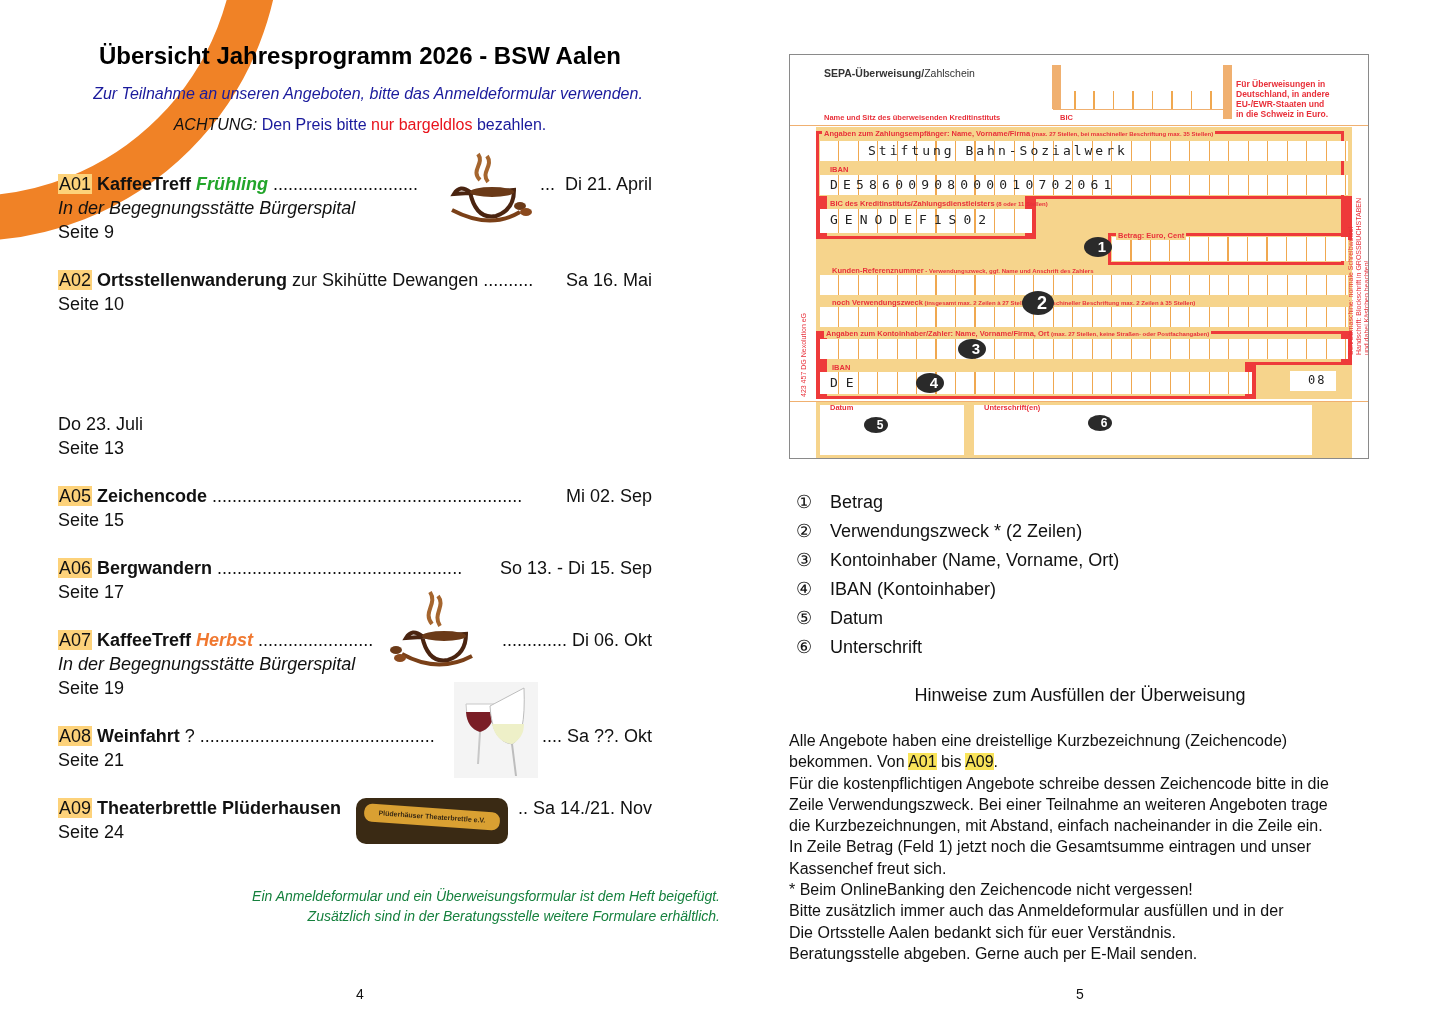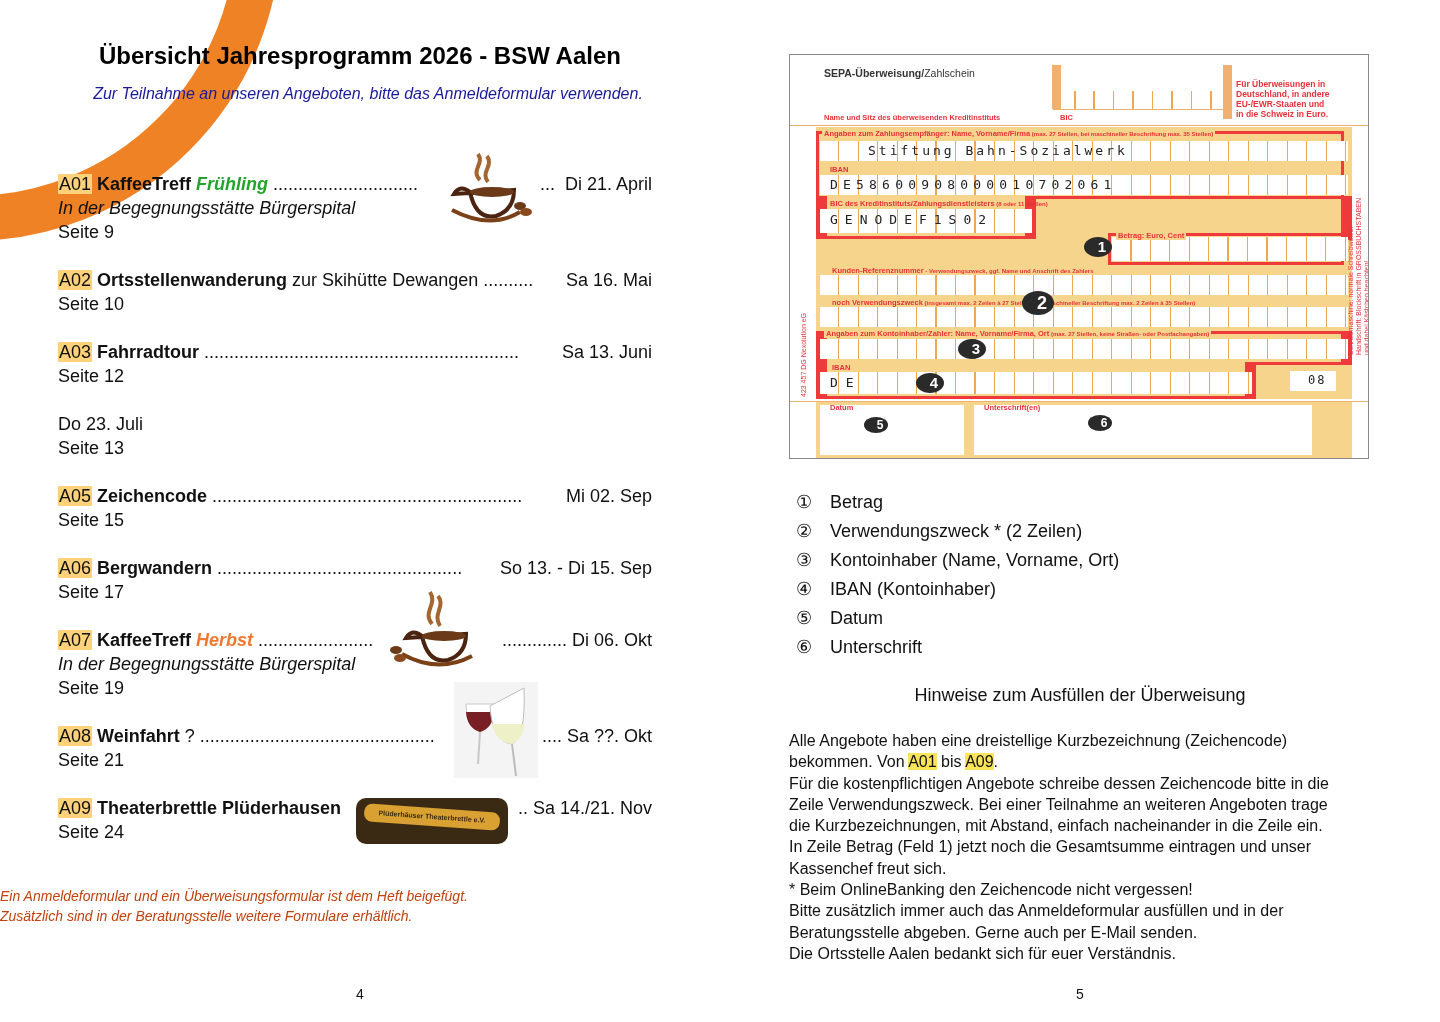--- a/index.html
+++ b/index.html
@@ -38,22 +38,22 @@
   .item .row { display: flex; justify-content: space-between; white-space: nowrap; align-items: flex-end; }
   .code { background: #fdd27a; padding: 0 1px; }
   .name { font-weight: bold; }
   .green { color: #22a52a; font-style: italic; font-weight: bold; }
   .orange { color: #f07830; font-style: italic; font-weight: bold; }
   .place { font-style: italic; }
   .dots { color: #111; }
 
   .pic { position: absolute; }
   .footnote {
-    position: absolute; left: 0; width: 720px; top: 886px; text-align: left;
-    font-size: 14px; font-style: italic; color: #c2410c; line-height: 20px;
+    position: absolute; left: 0; width: 720px; top: 886px; text-align: right;
+    font-size: 14px; font-style: italic; color: #15803d; line-height: 20px;
   }
   .pagenum { position: absolute; top: 986px; width: 720px; text-align: center; font-size: 14px; }
 
   
   .form {
     position: absolute; left: 69px; top: 54px; width: 580px; height: 405px;
     border: 1px solid #8a8a8a; background: #fff; box-sizing: border-box; overflow: hidden;
   }
   .f-abs { position: absolute; padding-left: 8px; }
   .f-title { left: 26px; top: 12px; font-size: 10.5px; color: #333; }
@@ -82,20 +82,21 @@
   .yl { background: #f9e45a; }
 </style>
 </head>
 <body>
 
 <div class="arc"></div>
 
 <div class="page page-left">
   <div class="title">Übersicht Jahresprogramm 2026 - BSW Aalen</div>
   <div class="subtitle">Zur Teilnahme an unseren Angeboten, bitte das Anmeldeformular verwenden.</div>
+  <div class="warn"><span class="k">ACHTUNG:</span><span> Den Preis bitte </span><span class="r">nur bargeldlos</span><span> bezahlen.</span></div>
 
   <div class="item" style="top:172px">
     <div class="row">
         <span><span class="code">A01</span> <span class="name">KaffeeTreff</span> <span class="green">Frühling</span><span class="dots"> .............................</span></span>
         <span><span>...</span>&nbsp; <span>Di 21. April</span></span>
       </div>
     <div class="place">In der Begegnungsstätte Bürgerspital</div>
     <div>Seite 9</div>
   </div>
   <svg class="pic" style="left:440px;top:150px" width="92" height="80" viewBox="0 0 92 80">
@@ -108,27 +109,20 @@
   </svg>
 
   <div class="item" style="top:268px">
     <div class="row">
         <span><span class="code">A02</span> <span class="name">Ortsstellenwanderung</span><span> zur Skihütte Dewangen</span><span> ..........</span></span>
         <span>Sa 16. Mai</span>
       </div>
     <div>Seite 10</div>
   </div>
 
-  <div class="item" style="top:340px">
-    <div class="row">
-        <span><span class="code">A03</span> <span class="name">Fahrradtour</span><span>  ...............................................................</span></span>
-        <span>Sa 13. Juni</span>
-      </div>
-    <div>Seite 12</div>
-  </div>
 
   <div class="item" style="top:412px">
     <div class="row">
         <span>Do 23. Juli</span>
       </div>
     <div>Seite 13</div>
   </div>
 
   <div class="item" style="top:484px">
     <div class="row">
@@ -304,17 +298,17 @@
   <div class="hint">
     <div>Alle Angebote haben eine dreistellige Kurzbezeichnung (Zeichencode)</div>
     <div><span>bekommen. Von </span><span class="yl">A01</span><span> bis </span><span class="yl">A09</span><span>.</span></div>
     <div>Für die kostenpflichtigen Angebote schreibe dessen Zeichencode bitte in die</div>
     <div>Zeile Verwendungszweck. Bei einer Teilnahme an weiteren Angeboten trage</div>
     <div>die Kurzbezeichnungen, mit Abstand, einfach nacheinander in die Zeile ein.</div>
     <div>In Zeile Betrag (Feld 1) jetzt noch die Gesamtsumme eintragen und unser</div>
     <div>Kassenchef freut sich.</div>
     <div>* Beim OnlineBanking den Zeichencode nicht vergessen!</div>
     <div>Bitte zusätzlich immer auch das Anmeldeformular ausfüllen und in der</div>
+    <div>Die Ortsstelle Aalen bedankt sich für euer Verständnis.</div>
     <div>Beratungsstelle abgeben. Gerne auch per E-Mail senden.</div>
-    <div>Die Ortsstelle Aalen bedankt sich für euer Verständnis.</div>
   </div>
   <div class="pagenum">5</div>
 </div>
 
 </body></html>

